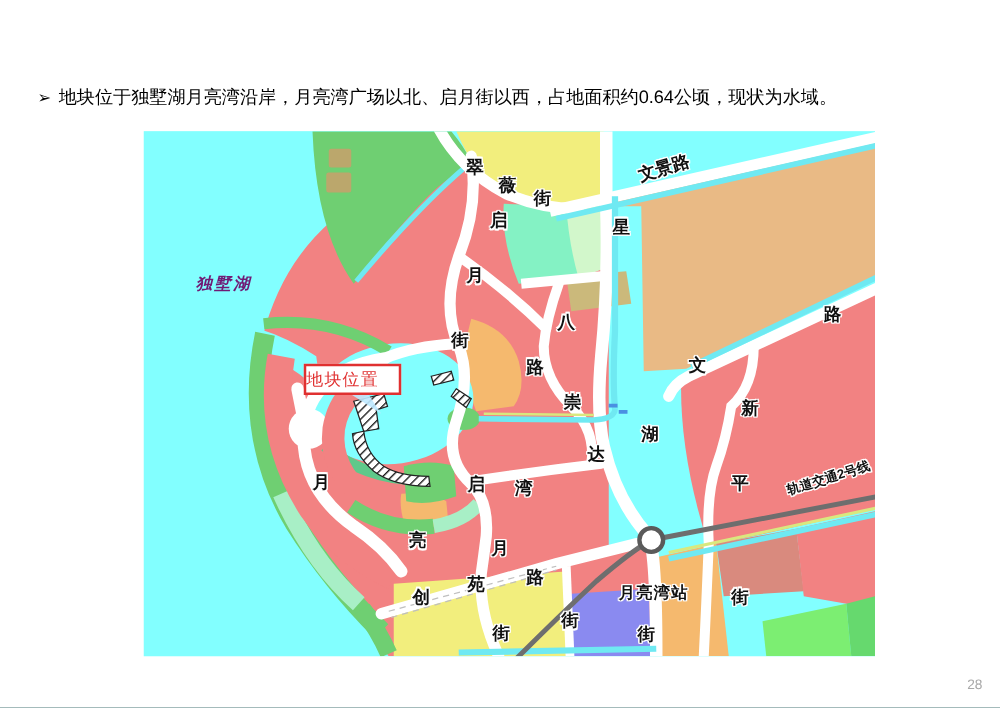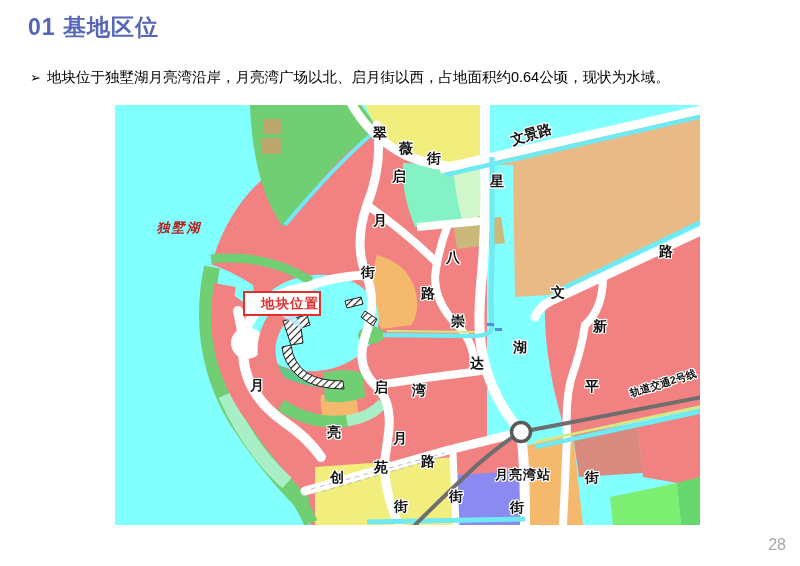--- a/index.html
+++ b/index.html
@@ -3,41 +3,40 @@
 <meta charset="utf-8">
 <style>
   html,body{margin:0;padding:0;background:#888;}
   .slide{position:relative;width:800px;height:566px;background:#ffffff;overflow:hidden;
          font-family:"Liberation Sans", sans-serif;}
   .title{position:absolute;left:28px;top:12px;font-size:23px;font-weight:bold;
          color:#5565B8;letter-spacing:1px;}
   .bullet{position:absolute;left:30px;top:68px;width:748px;font-size:14.5px;color:#000;
           white-space:nowrap;}
   .bullet .marker{margin-right:6px;font-size:13px;}
-  .pagenum{position:absolute;right:14px;bottom:12px;font-size:16px;color:#A8A8A8;}
+  .pagenum{position:absolute;right:14px;bottom:12px;font-size:11px;color:#A8A8A8;}
   .map{position:absolute;left:115px;top:105px;width:585px;height:420px;overflow:hidden;background:#82FFFF;}
   .map svg{position:absolute;left:0;top:0;}
   .map-labels{position:absolute;left:0;top:0;width:100%;height:100%;}
   .map-label{position:absolute;transform:translate(-50%,-50%);font-weight:bold;font-size:14px;
      color:#101010;white-space:nowrap;line-height:1;
      text-shadow:-1px -1px 0 #fff,1px -1px 0 #fff,-1px 1px 0 #fff,1px 1px 0 #fff,
                  0 -1px 0 #fff,0 1px 0 #fff,-1px 0 0 #fff,1px 0 0 #fff;}
   .map-label.rail{font-size:10.5px;}
   .map-label.station{font-size:13px;letter-spacing:1px;}
-  .map-label.lake{font-size:13px;font-style:italic;color:#b91c1c;letter-spacing:2px;text-shadow:none;}
+  .map-label.lake{font-size:13px;font-style:italic;color:#701a75;letter-spacing:2px;text-shadow:none;}
   .callout-box{position:absolute;left:128px;top:186px;width:74px;height:21px;background:#fff;
-     border:2px solid #E03030;color:#E03030;font-weight:bold;font-size:13.5px;
-     display:flex;align-items:center;justify-content:flex-end;letter-spacing:1px;}
+     border:2px solid #E03030;color:#E03030;font-weight:normal;font-size:13.5px;
+     display:flex;align-items:center;justify-content:flex-start;letter-spacing:1px;}
 </style>
 </head>
 <body>
 
 <div class="slide">
 
-  <div class="title">01 基地区位</div>
 
   <div class="bullet">
     <span class="marker">➢</span><span>地块位于独墅湖月亮湾沿岸，月亮湾广场以北、启月街以西，占地面积约0.64公顷，现状为水域。</span>
   </div>
 
   <div class="map">
     <svg width="585" height="420" viewBox="0 0 585 420">
       <defs>
         <pattern id="hatch" width="5" height="5" patternUnits="userSpaceOnUse" patternTransform="rotate(45)">
           <rect width="5" height="5" fill="#ffffff"></rect>

